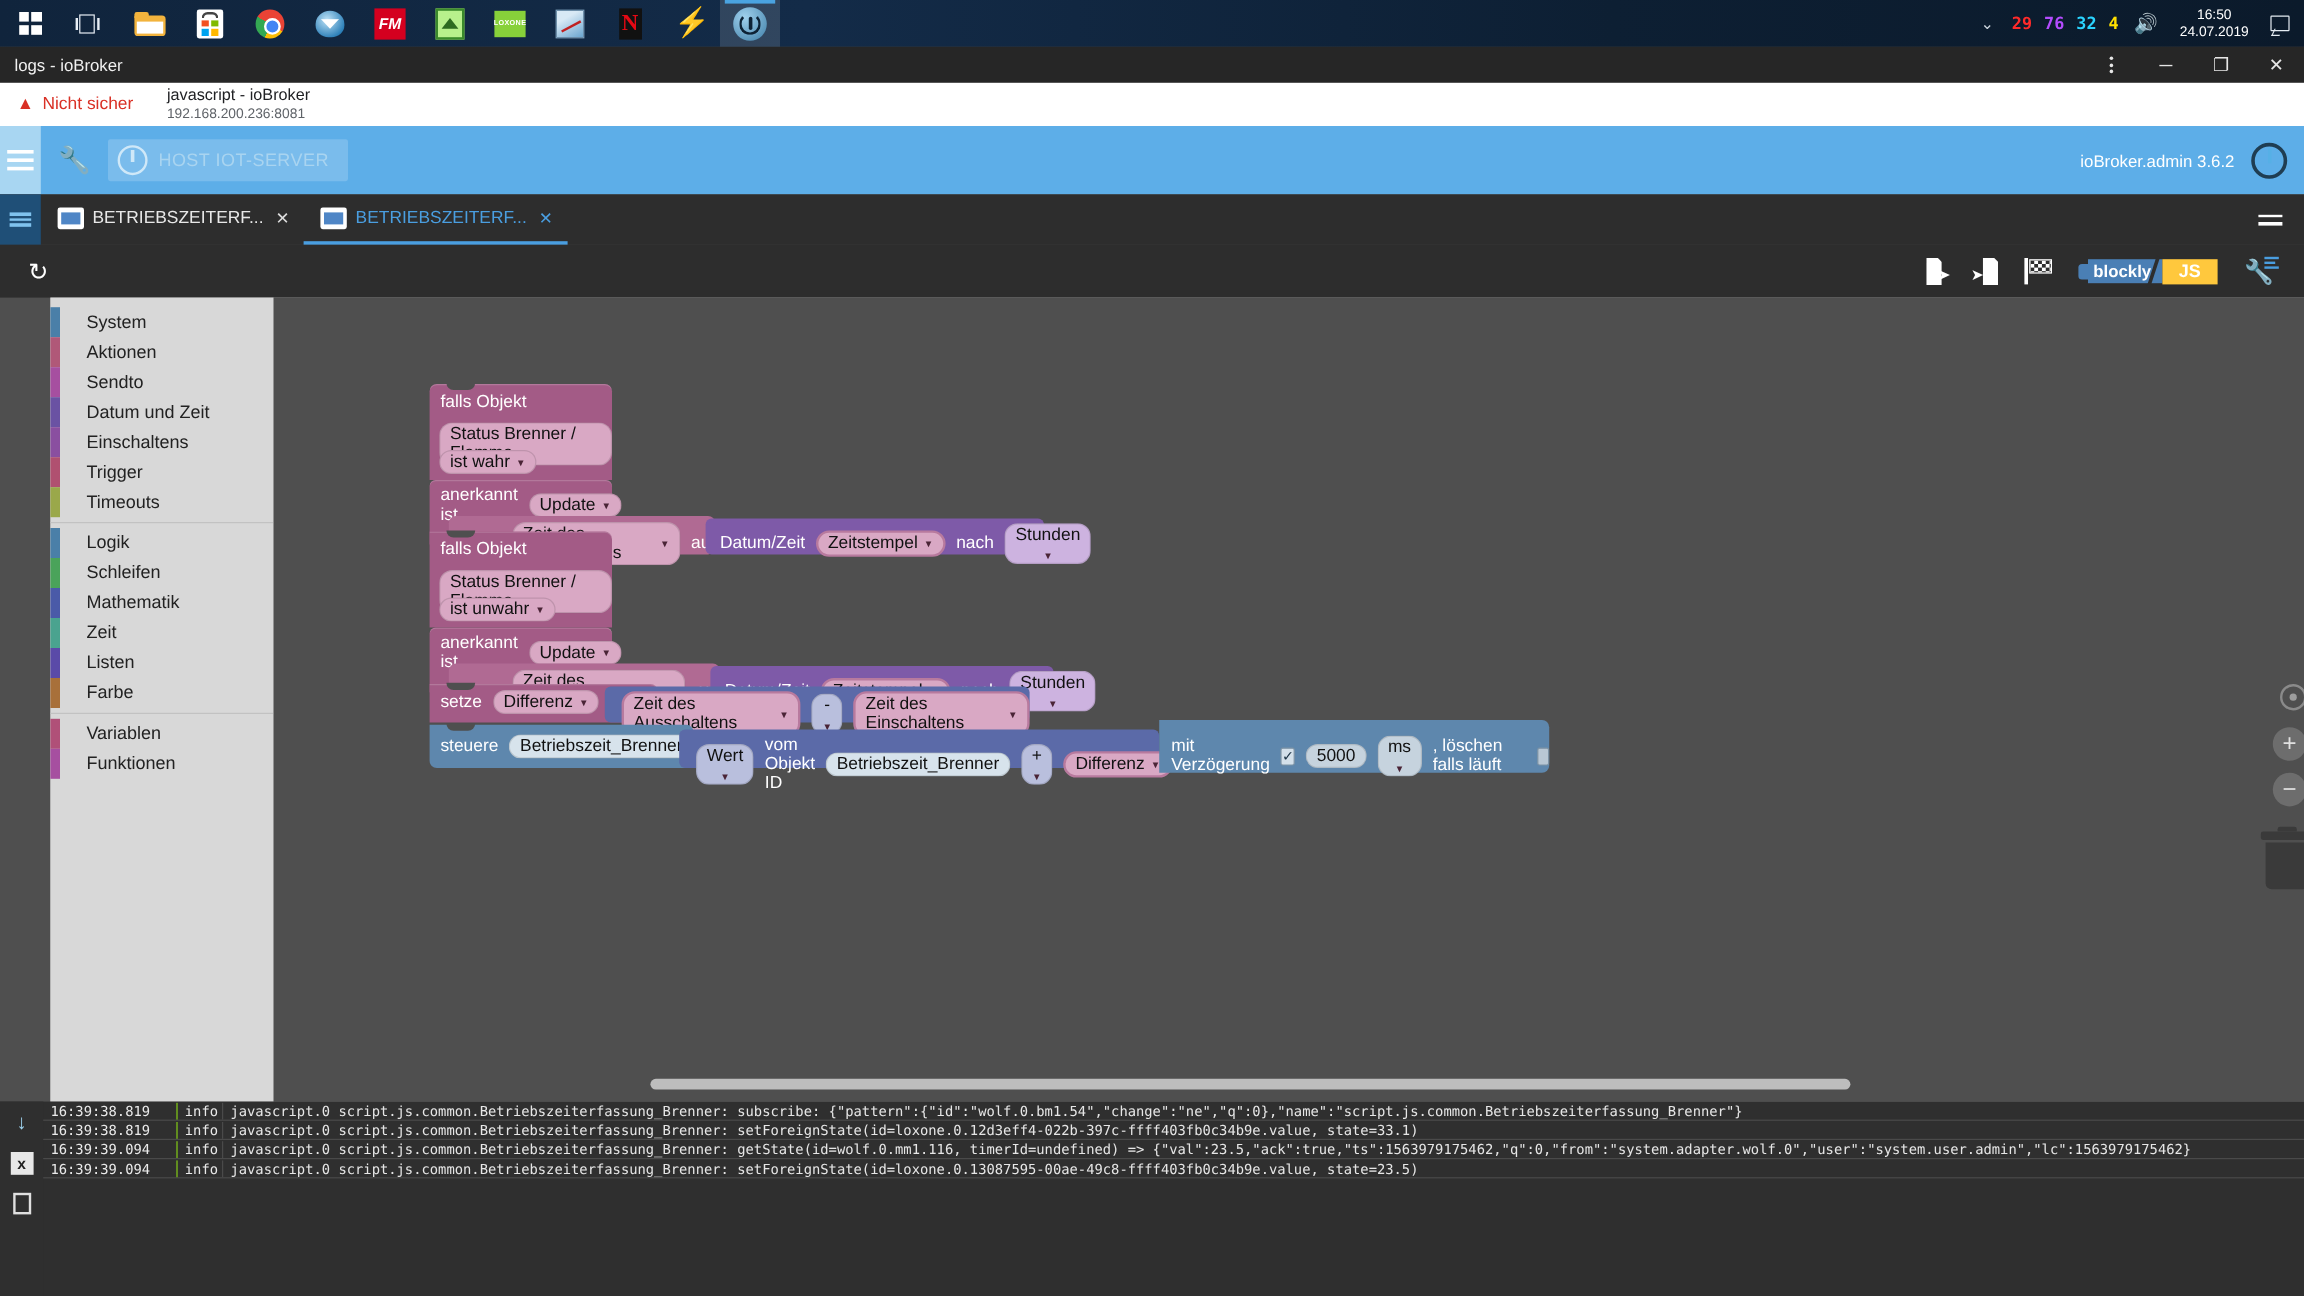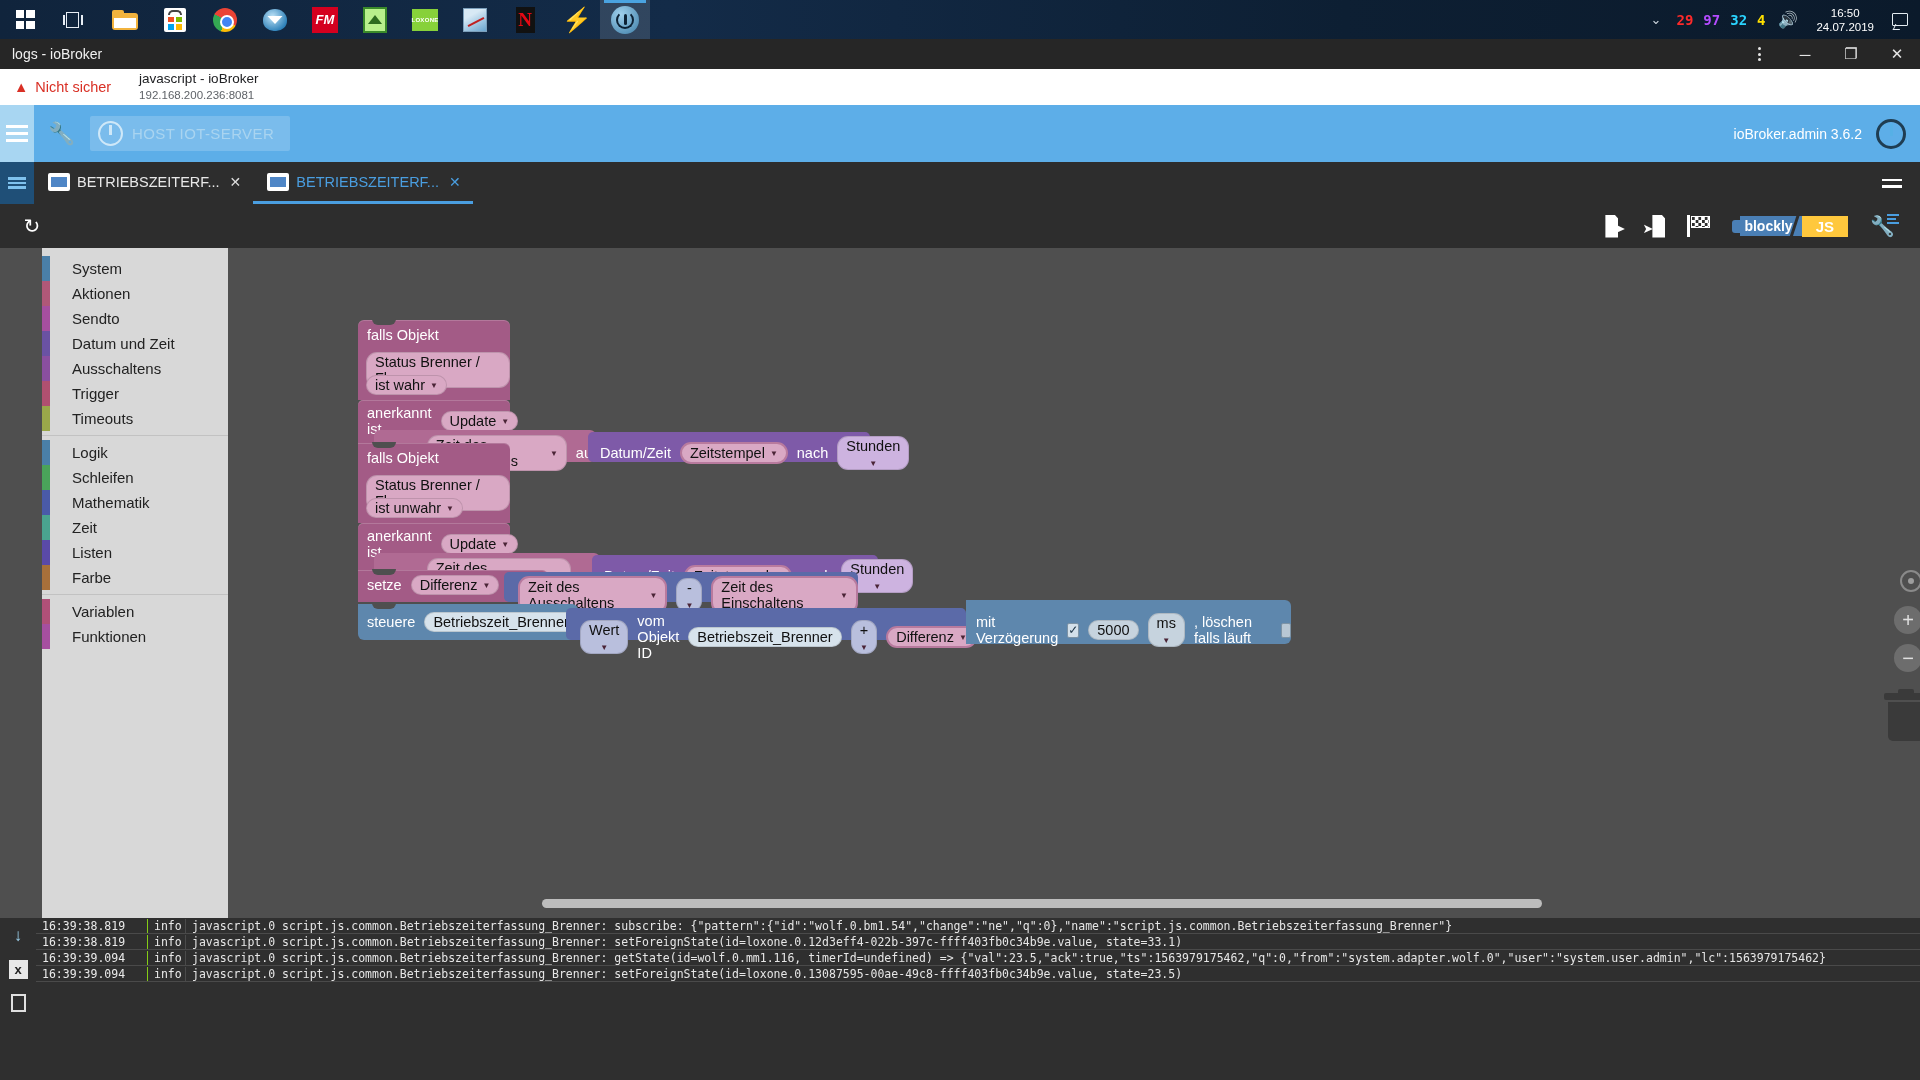--- a/index.html
+++ b/index.html
@@ -296,21 +296,21 @@
       </div>
     <div class="tb-ico active">
       <div class="iob">
           <span class="ring"></span>
         </div>
     </div>
   </div>
   <div class="tb-right">
     <div class="chev">⌄</div>
     <div class="tnum" style="color:#ff2a2a">29</div>
-    <div class="tnum" style="color:#b44cff">97</div>
+    <div class="tnum" style="color:#b44cff">76</div>
     <div class="tnum" style="color:#2ad4ff">32</div>
     <div class="tnum" style="color:#ffe000">4</div>
     <div class="spk">🔊</div>
     <div class="clock">
       <div>16:50</div>
       <div>24.07.2019</div>
     </div>
     <div class="notif">
         <div class="notif-b"></div>
       </div>
@@ -446,21 +446,21 @@
     <div class="tb-cat">
       <span class="swatch" style="background:#a64fa0"></span>
       <span class="cname">Sendto</span>
     </div>
     <div class="tb-cat">
       <span class="swatch" style="background:#6a52a3"></span>
       <span class="cname">Datum und Zeit</span>
     </div>
     <div class="tb-cat">
       <span class="swatch" style="background:#8a4fa0"></span>
-      <span class="cname">Ausschaltens</span>
+      <span class="cname">Einschaltens</span>
     </div>
     <div class="tb-cat">
       <span class="swatch" style="background:#b05070"></span>
       <span class="cname">Trigger</span>
     </div>
     <div class="tb-cat">
       <span class="swatch" style="background:#9aa84a"></span>
       <span class="cname">Timeouts</span>
     </div>
 

